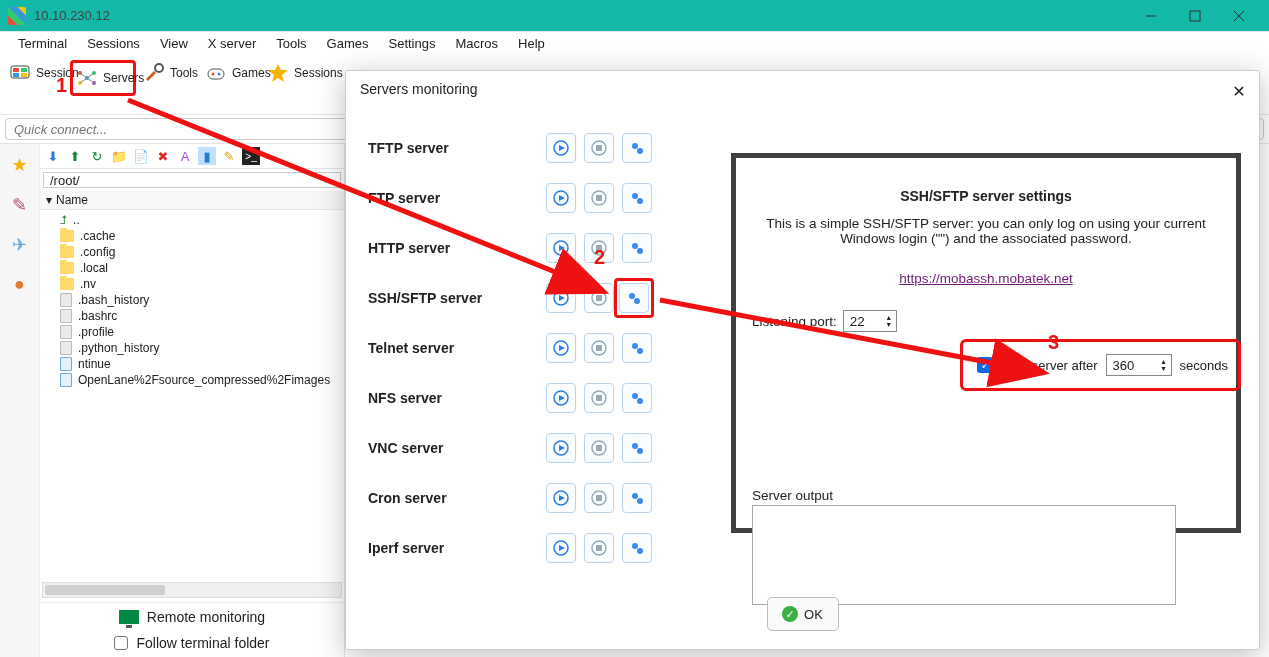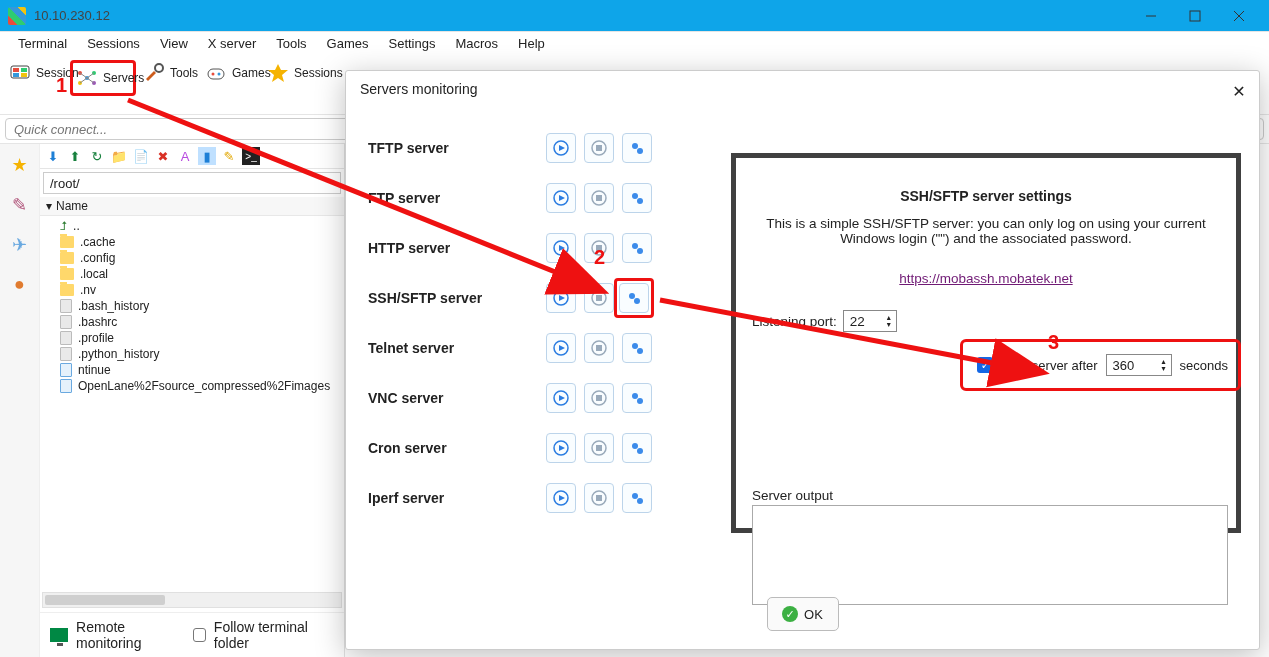--- a/index.html
+++ b/index.html
@@ -1,18 +1,18 @@
 <!DOCTYPE html>
 <html><head>
 <meta charset="utf-8">
 <style>
   * { box-sizing: border-box; margin: 0; padding: 0; }
   html, body { width: 1269px; height: 657px; font-family: "Segoe UI", Tahoma, sans-serif; font-size: 13px; background:#fff; color:#222; overflow:hidden; }
   
-  .titlebar { display:flex; align-items:center; height:32px; padding:0 8px; background:#0ea5e9; border-bottom:1px solid #e5e5e5;}
+  .titlebar { display:flex; align-items:center; height:32px; padding:0 8px; background:#14b8a6; border-bottom:1px solid #e5e5e5;}
   .titlebar .app-icon { width:18px;height:18px; background:linear-gradient(45deg,#e74c3c 0 25%, #2ecc71 25% 50%, #3498db 50% 75%, #f1c40f 75%); border-radius:2px; margin-right:8px;}
   .titlebar .title { flex:0 0 auto; color:#444;}
   .titlebar .spacer { flex:1; }
   .winbtn { width:44px; height:28px; display:flex; align-items:center; justify-content:center; color:#333;}
   .winbtn svg{stroke:#333;stroke-width:1;fill:none;}
   
   .menubar { display:flex; gap:4px; padding:2px 10px 4px 10px; height:24px; align-items:center; background:#fff; }
   .menubar span { padding:0 8px; cursor:default;}
   
   .toolbar { display:flex; gap:6px; padding:4px 8px 6px 8px; height:58px; align-items:flex-start; background:#fff;}
@@ -23,31 +23,31 @@
   
   .quickbar { padding:3px 5px; border-top:1px solid #e5e5e5; border-bottom:1px solid #e5e5e5;}
   .quickbar input { width:100%; height:22px; border:1px solid #ccc; border-radius:4px; padding:2px 8px; font-style:italic; color:#888; font-size:13px;}
   
   .workspace { display:flex; height:calc(657px - 32px - 24px - 58px - 30px); position:relative;}
   .leftstrip { width:40px; background:#f6f6f6; display:flex; flex-direction:column; align-items:center; padding-top:10px; gap:18px; border-right:1px solid #eee;}
   .leftstrip .glyph { font-size:18px; }
   .filepane { width:305px; border-right:1px solid #e3e3e3; display:flex; flex-direction:column;}
   .filetoolbar{ display:flex; gap:4px; padding:3px 4px; border-bottom:1px solid #e5e5e5; align-items:center;}
   .filetoolbar .sq{ width:18px; height:18px; display:flex;align-items:center;justify-content:center; font-size:13px;}
-  .pathbar { border:1px solid #ccc; margin:3px; height:22px; display:flex; align-items:center; padding:0 6px; font-size:13px; }
+  .pathbar { border:1px solid #ccc; margin:3px; height:16px; display:flex; align-items:center; padding:0 6px; font-size:13px; }
   .filehdr { background:#f7f7f7; border-bottom:1px solid #e8e8e8; padding:2px 6px; display:flex; align-items:center; gap:4px; font-size:12px;}
   .filelist { flex:1; overflow:hidden; padding:2px 0; font-size:12px;}
   .filelist .row { display:flex; align-items:center; gap:6px; padding:1px 6px 1px 20px; white-space:nowrap; overflow:hidden;}
   .ic-folder{width:14px;height:12px;background:#ffd86b;border-radius:1px;position:relative;display:inline-block;}
   .ic-folder:before{content:"";position:absolute;top:-3px;left:0;width:7px;height:3px;background:#ffd86b;border-radius:1px 1px 0 0;}
   .ic-file{width:12px;height:14px;background:#e9e9e9;border:1px solid #bbb;border-radius:1px;display:inline-block;}
   .ic-file.blue{background:#e5f1fb;border-color:#6aa9e0;}
   .hscrollbar{height:16px;background:#f0f0f0;margin:4px 2px 4px 2px;position:relative;border:1px solid #e0e0e0;}
   .hscrollbar .thumb{position:absolute;left:2px;top:2px;height:10px;width:120px;background:#cfcfcf;border-radius:2px;}
-  .footerstrip{ padding:6px 10px; display:flex; flex-direction:row; gap:10px; border-top:1px solid #eee;}
+  .footerstrip{ padding:6px 10px; display:flex; flex-direction:column; gap:10px; border-top:1px solid #eee;}
   .footerstrip .line{display:flex;align-items:center;gap:8px;justify-content:center;font-size:14px;}
   .monicon{width:20px;height:14px;background:#084; display:inline-block; position:relative;}
   .monicon:after{content:"";position:absolute;bottom:-4px;left:7px;width:6px;height:3px;background:#555;}
   .chk{width:14px;height:14px;border:1.5px solid #777;border-radius:3px;display:inline-block;}
   
   .popup { position:absolute; left:345px; top:70px; width:915px; height:580px; background:#fff; border:1px solid #ccc; box-shadow:0 6px 30px rgba(0,0,0,0.25); border-radius:3px;}
   .popup .close{position:absolute; right:6px; top:6px; width:28px;height:28px; display:flex;align-items:center;justify-content:center; font-size:16px; cursor:pointer;}
   .popup h2 { font-size:14px; font-weight:400; padding:10px 14px 14px 14px;}
   .serverlist{ position:absolute; left:22px; top:52px; width:330px;}
   .serverlist .srow{ display:flex; align-items:center; height:50px;font-weight:bold; }
@@ -57,21 +57,21 @@
   .gearbox .selbox{ display:inline-flex; }
   .settingspane{ position:absolute; right:18px; top:82px; width:510px; border:5px solid #404040; height:380px; padding:30px 16px; font-size:13.5px;}
   .settingspane h3{ text-align:center; font-size:14px; margin-bottom:12px;}
   .settingspane a{ color:#701a75; text-decoration:underline;}
   .field{ display:flex; align-items:center; gap:6px; margin-top:24px;}
   .numinput{ border:1px solid #888; height:22px; width:54px; display:flex; align-items:center; justify-content:space-between; padding:0 2px 0 6px; background:#fff;}
   .spinner{display:flex;flex-direction:column;gap:0px;}
   .spinner div{width:10px;height:7px;font-size:8px;line-height:7px;text-align:center;}
   .stopbox{ position:absolute; right:18px; top:268px; border:3px solid #e11; border-radius:6px; padding:12px 10px 12px 14px; display:flex; align-items:center; gap:8px;}
   .bluechk{width:16px;height:16px;background:#1467e5;border-radius:3px;display:inline-flex;align-items:center;justify-content:center;color:#fff;font-size:11px;}
-  .outputbox{ position:absolute; left:16px; top:330px; width:476px;}
+  .outputbox{ position:absolute; left:16px; top:330px; width:424px;}
   .outputbox textarea{width:100%; height:100px; border:1px solid #aaa; resize:none; padding:4px;}
   .okbtn{ position:absolute; left:50%; transform:translateX(-50%); bottom:18px; width:72px; height:34px; border:1px solid #bbb; border-radius:5px; display:flex; align-items:center; justify-content:center; gap:6px; background:#fafafa;}
   .okbtn .ok-ic{width:16px;height:16px;border-radius:50%;background:#3cb043;display:flex;align-items:center;justify-content:center;color:#fff;font-size:11px;}
   
   .svg-overlay{position:absolute; left:0; top:0; width:1269px; height:657px; pointer-events:none; z-index:100;}
 </style>
 </head>
 <body>
 
 <div class="titlebar">
@@ -347,20 +347,41 @@
             <span class="iconbtn" style="margin-left:0">
               <svg width="16" height="16">
                 <circle cx="6" cy="6" r="3" fill="#3b8bea"></circle>
                 <circle cx="11" cy="11" r="3" fill="#3b8bea"></circle>
               </svg>
             </span>
           </span></span>
     </div>
     <div class="srow">
       <span class="lbl">Telnet server</span>
+      <span class="iconbtn">
+          <svg width="16" height="16">
+            <circle cx="8" cy="8" r="7" fill="none" stroke="#2b7de1" stroke-width="1.5"></circle>
+            <polygon points="6,5 12,8 6,11" fill="#2b7de1"></polygon>
+          </svg>
+        </span>
+      <span class="iconbtn">
+          <svg width="16" height="16">
+            <circle cx="8" cy="8" r="7" fill="none" stroke="#9ab" stroke-width="1.5"></circle>
+            <rect x="5" y="5" width="6" height="6" fill="#9ab"></rect>
+          </svg>
+        </span>
+      <span class="iconbtn">
+          <svg width="16" height="16">
+            <circle cx="6" cy="6" r="3" fill="#3b8bea"></circle>
+            <circle cx="11" cy="11" r="3" fill="#3b8bea"></circle>
+          </svg>
+        </span>
+    </div>
+    <div class="srow">
+      <span class="lbl">NFS server</span>
       <span class="iconbtn">
           <svg width="16" height="16">
             <circle cx="8" cy="8" r="7" fill="none" stroke="#2b7de1" stroke-width="1.5"></circle>
             <polygon points="6,5 12,8 6,11" fill="#2b7de1"></polygon>
           </svg>
         </span>
       <span class="iconbtn">
           <svg width="16" height="16">
             <circle cx="8" cy="8" r="7" fill="none" stroke="#9ab" stroke-width="1.5"></circle>
             <rect x="5" y="5" width="6" height="6" fill="#9ab"></rect>

